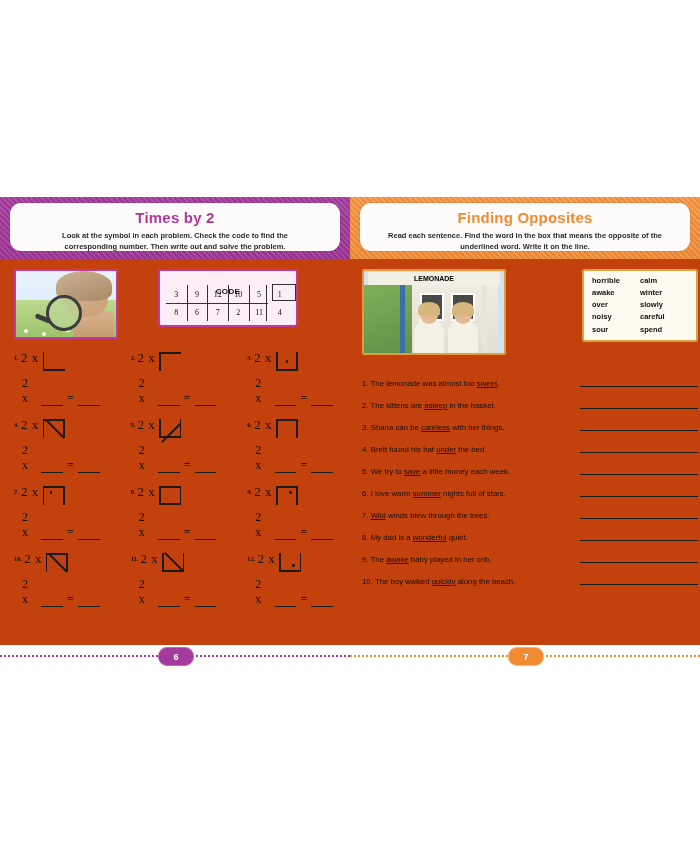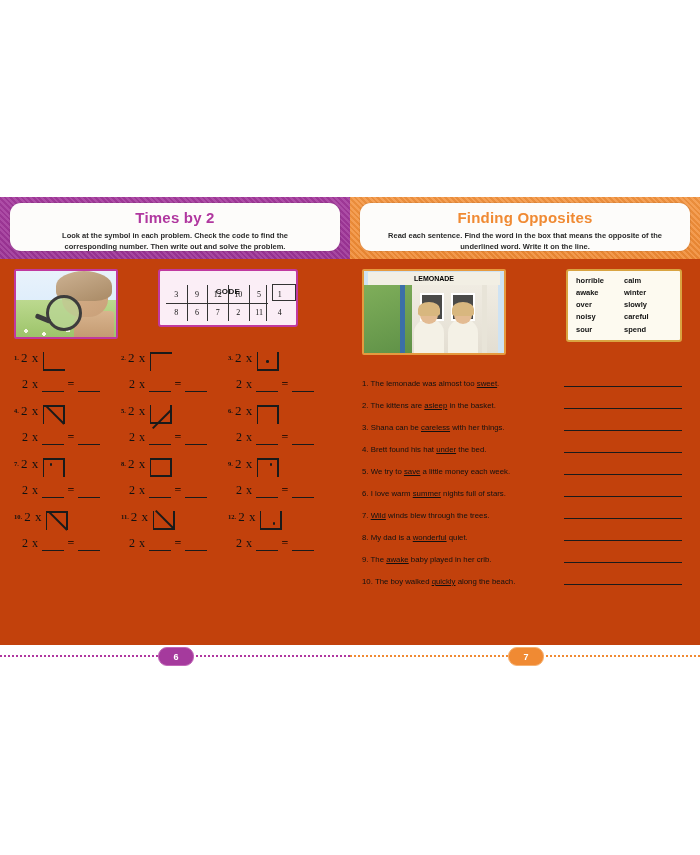--- a/index.html
+++ b/index.html
@@ -69,42 +69,42 @@
   .code-cellrow{display:flex;height:50%;}
   .code-cell{flex:1;position:relative;display:flex;align-items:center;justify-content:center;
     font-size:8px;color:#111;font-family:"Liberation Serif", serif;}
   .code-cell span{position:relative;z-index:2;}
   .vline{position:absolute;top:0;bottom:0;width:0;border-left:1.1px solid #333;}
   .hline{position:absolute;left:0;right:0;height:0;border-top:1.1px solid #333;}
   .code-boxlast{position:absolute;right:0px;top:13px;width:22px;height:15px;border:1.2px solid #333;}
 
   
   .problems{margin-top:12px;}
-  .prow{display:flex;margin-bottom:12px;}
+  .prow{display:flex;margin-bottom:12px;gap:28px;}
   .prob{width:107px;position:relative;box-sizing:border-box;}
   .pline1{display:flex;align-items:flex-start;height:24px;}
   .pnum{font-size:6.5px;font-weight:bold;color:#111;margin:3px 2px 0 0;
     font-family:"Liberation Serif", serif;}
   .ptimes{font-size:13px;color:#111;font-family:"Liberation Serif", serif;letter-spacing:.5px;margin-top:-1px;}
   .sym{width:22px;height:19px;position:relative;margin-left:4px;margin-top:1px;}
   .sym i{position:absolute;background:#1a1a1a;display:block;}
   .sym .t{left:0;top:0;height:1.6px;width:100%;}
   .sym .b{left:0;bottom:0;height:1.6px;width:100%;}
   .sym .l{left:0;top:0;width:1.6px;height:100%;}
   .sym .r{right:0;top:0;width:1.6px;height:100%;}
   .sym .dot{width:2.6px;height:2.6px;border-radius:50%;left:50%;top:50%;margin:-1.3px 0 0 -1.3px;}
   .sym .diag{width:1.5px;height:26px;left:50%;top:-3px;transform-origin:center;
     transform:rotate(-45deg);}
   .pline2{display:flex;align-items:flex-end;margin-top:2px;padding-left:8px;}
   .pline2 .ptimes{font-size:12px;}
   .blank{display:inline-block;border-bottom:1.4px solid #1a1a1a;width:22px;height:12px;margin:0 3px;}
   .eq{font-size:12px;font-family:"Liberation Serif", serif;margin:0 1px;}
 
   
-  .rbody{position:relative;padding:10px 18px 0 12px;}
+  .rbody{position:relative;padding:10px 2px 0 12px;}
   .rtop{display:flex;justify-content:space-between;align-items:flex-start;}
   .photo2{width:140px;height:82px;border:2.5px solid #e59a3f;border-radius:2px;overflow:hidden;position:relative;
     background:#cfe3f3;flex:0 0 auto;}
   .photo2 .banner2{position:absolute;left:4px;right:4px;top:1px;height:13px;background:#f2efe4;
     display:flex;align-items:center;justify-content:center;gap:3px;}
   .photo2 .banner2 b{font-size:7px;font-weight:bold;}
   .photo2 .house{position:absolute;left:28%;top:14px;right:4%;bottom:0;background:linear-gradient(#f0ece2,#e3ded2);}
   .photo2 .win{position:absolute;width:20px;height:24px;background:#4a4a48;border:2px solid #fff;top:22px;}
   .photo2 .win.a{left:40%;}
   .photo2 .win.b{left:62%;}

